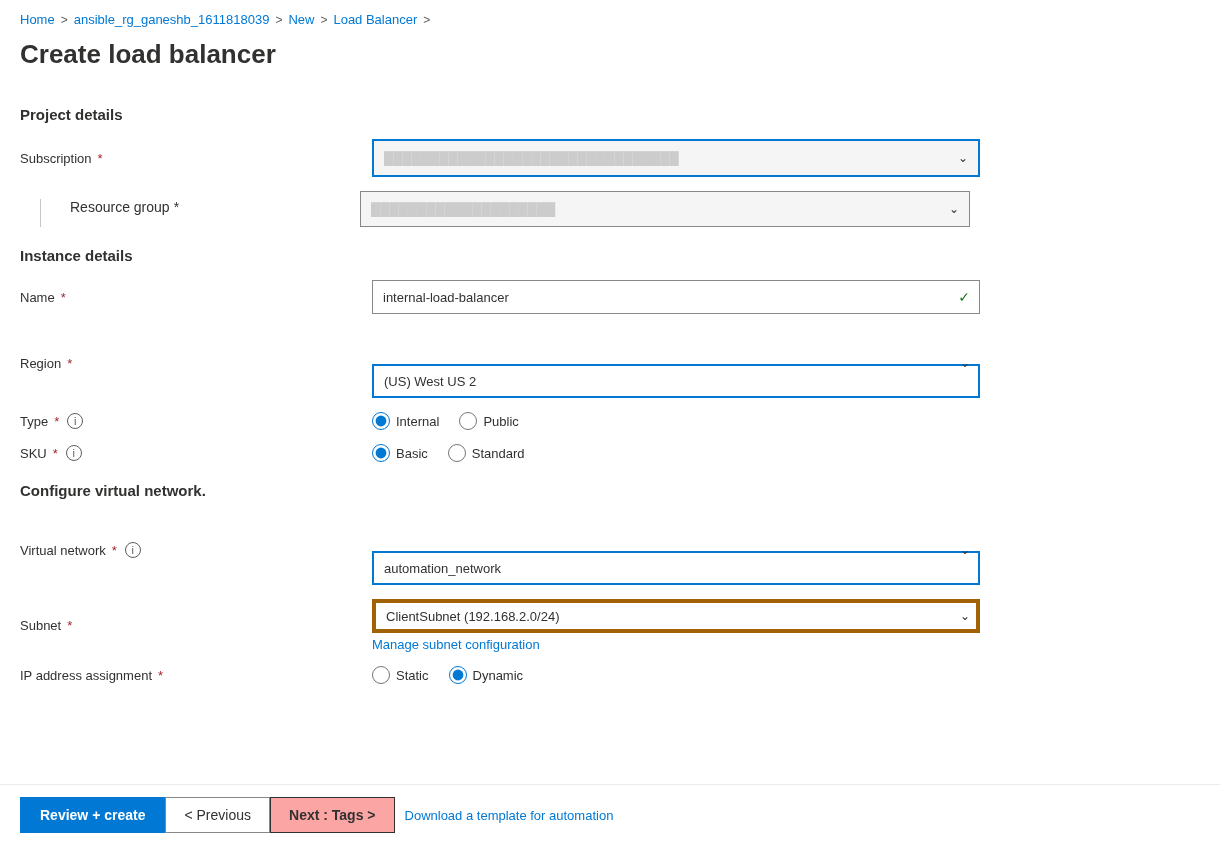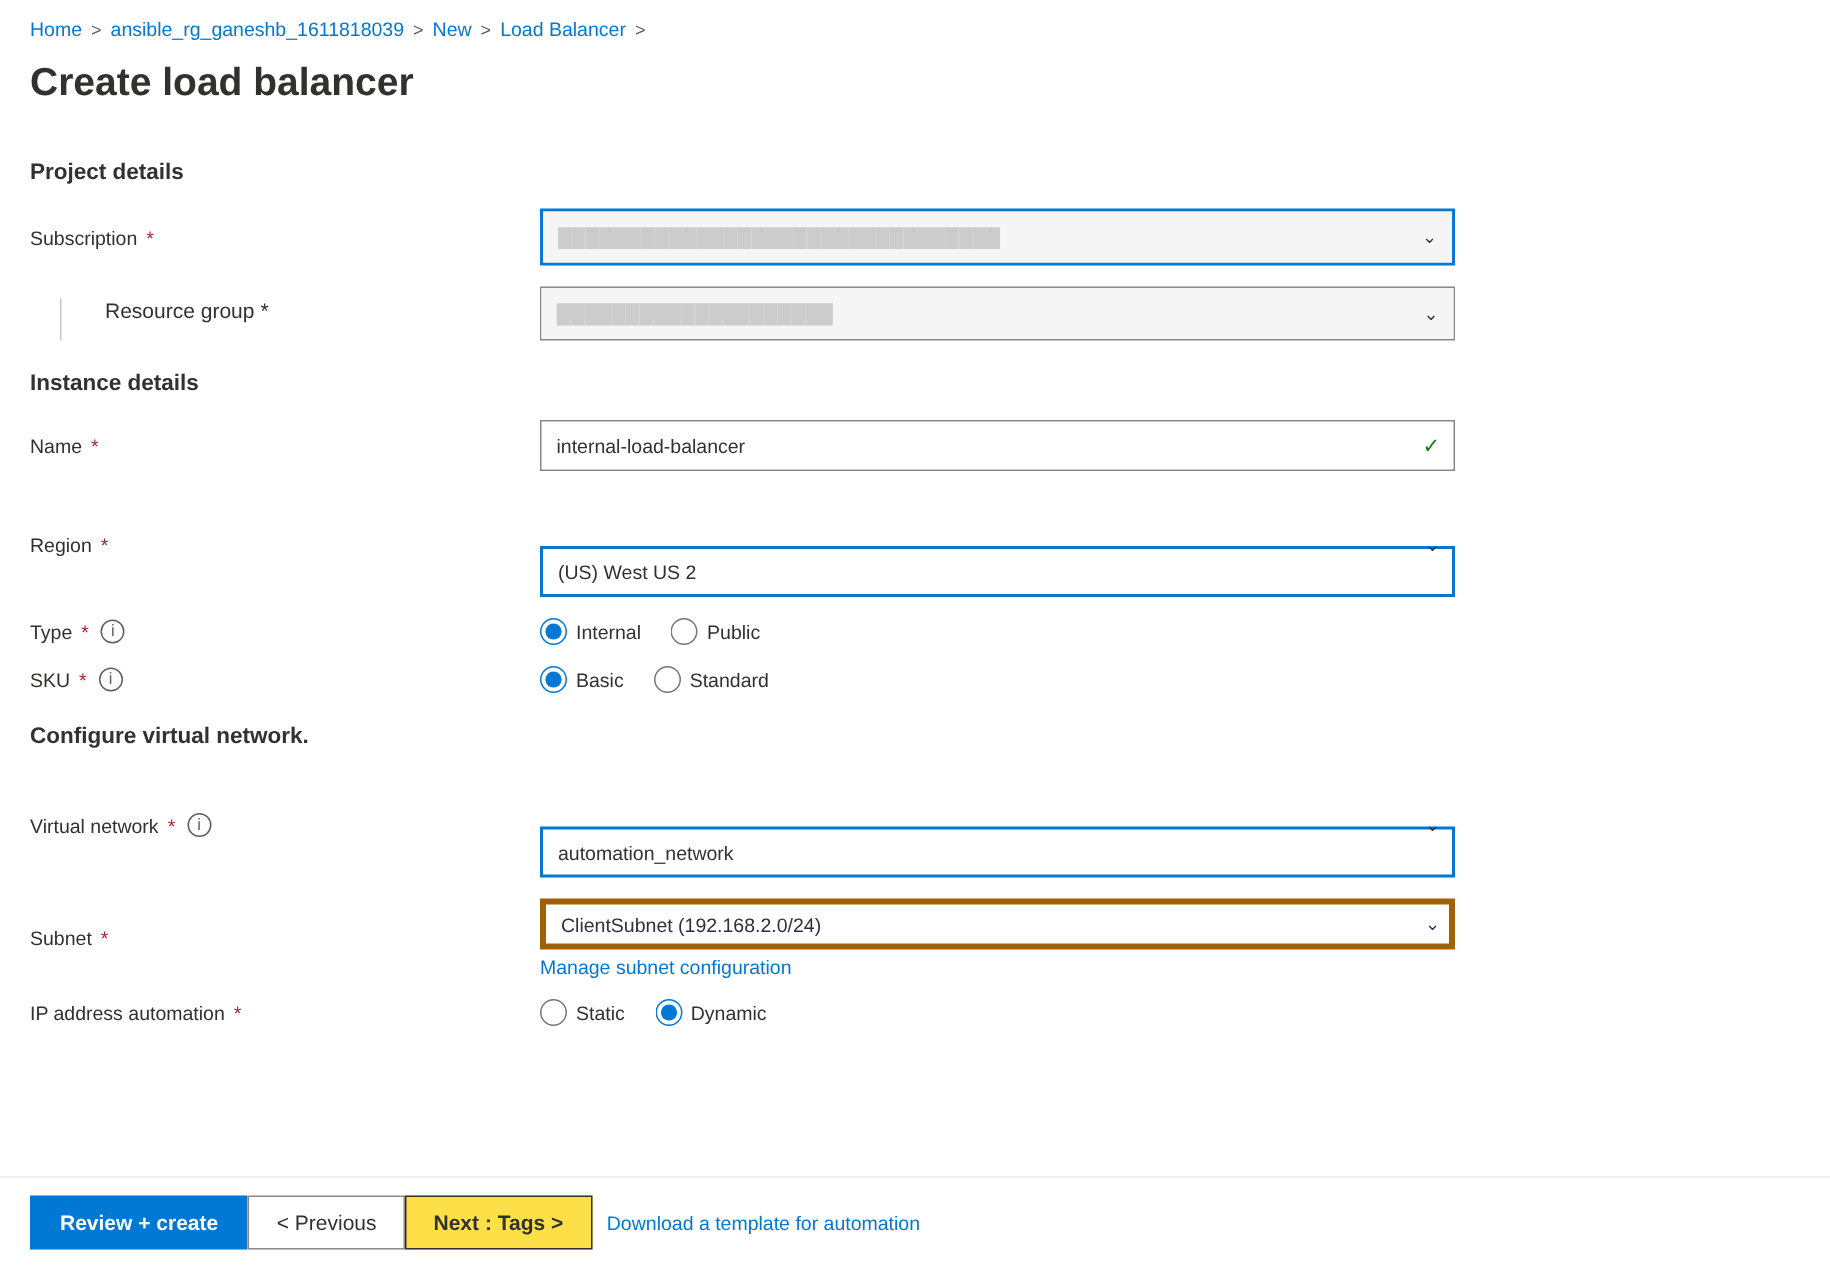--- a/index.html
+++ b/index.html
@@ -48,21 +48,21 @@
       font-weight: 600;
       color: #323130;
       margin-bottom: 16px;
       margin-top: 8px;
     }
 
     .form-row {
       display: flex;
       align-items: center;
       margin-bottom: 14px;
-      gap: 0;
+      gap: 12px;
     }
 
     .form-label {
       width: 340px;
       min-width: 340px;
       font-size: 13px;
       color: #323130;
       display: flex;
       align-items: center;
       gap: 4px;
@@ -232,21 +232,21 @@
       background: #fff;
       color: #323130;
       border: 1px solid #8a8886;
       padding: 8px 18px;
       font-size: 14px;
       cursor: pointer;
       height: 36px;
     }
 
     .btn-outline {
-      background: #fde047;
+      background: #fca5a5;
       color: #323130;
       border: 1px solid #323130;
       padding: 8px 18px;
       font-size: 14px;
       font-weight: 600;
       cursor: pointer;
       height: 36px;
     }
 
     .download-link {
@@ -465,21 +465,21 @@
             <option value="clientsubnet">ClientSubnet (192.168.2.0/24)</option>
           </select>
           <span class="select-chevron">⌄</span>
         </div>
         <a class="manage-link">Manage subnet configuration</a>
       </div>
     </div>
 
     <div class="form-row">
       <div class="form-label">
-        <span>IP address automation</span>
+        <span>IP address assignment</span>
         <span class="required">*</span>
       </div>
       <div class="form-control-wrapper">
         <div class="radio-group">
           <label class="radio-option">
             <input type="radio" name="ip_assignment" value="static" style="">
             <span>Static</span>
           </label>
           <label class="radio-option">
             <input type="radio" name="ip_assignment" value="dynamic" checked="" style="">

